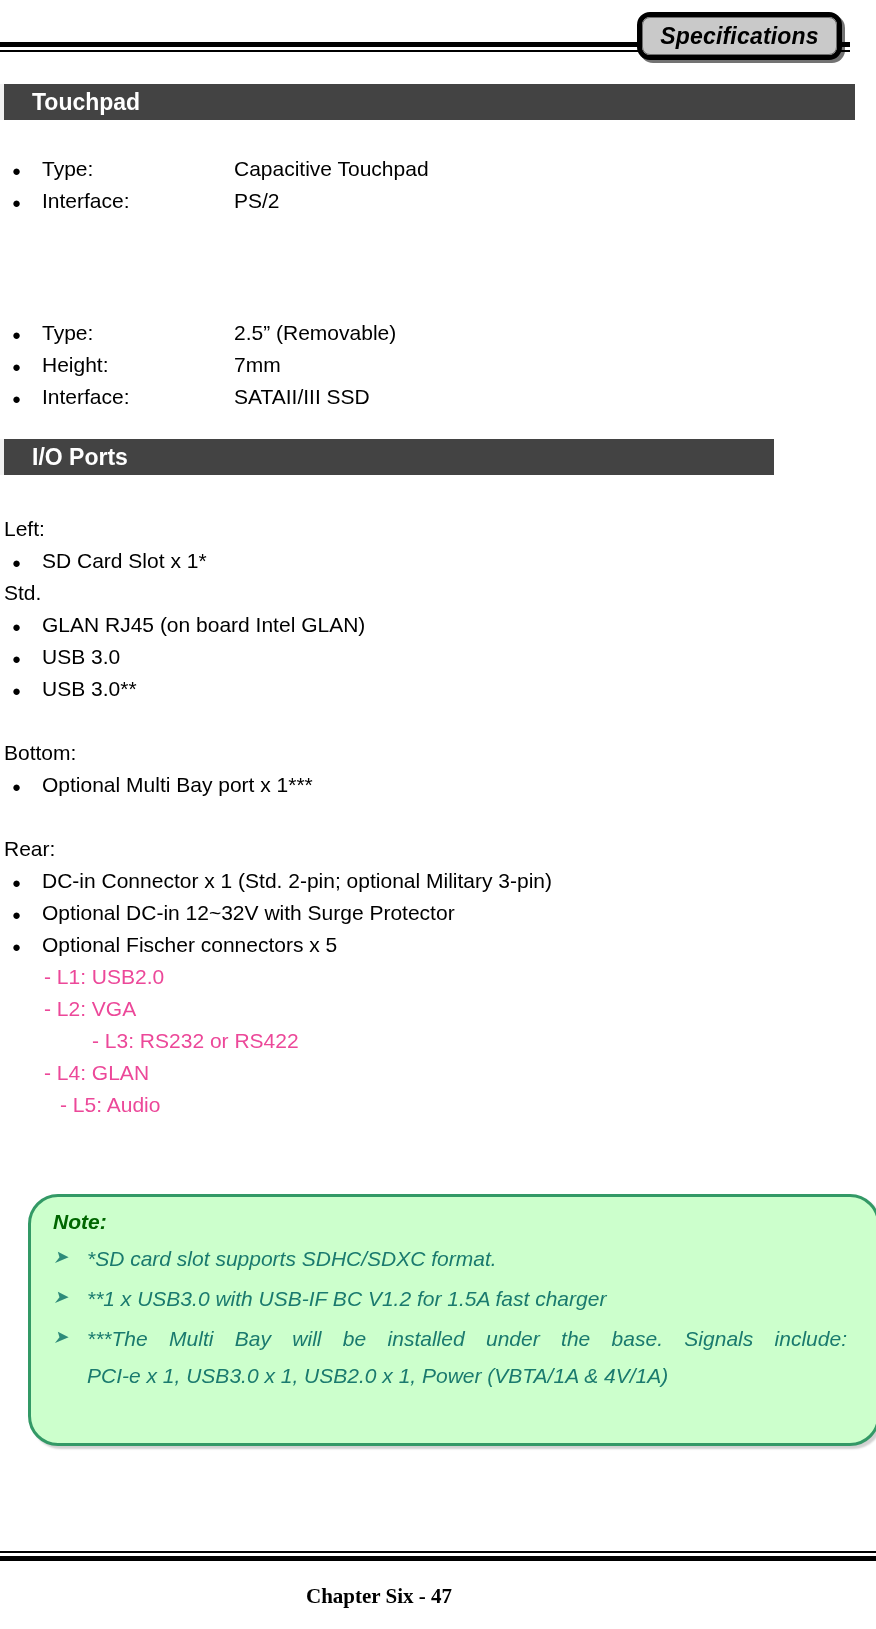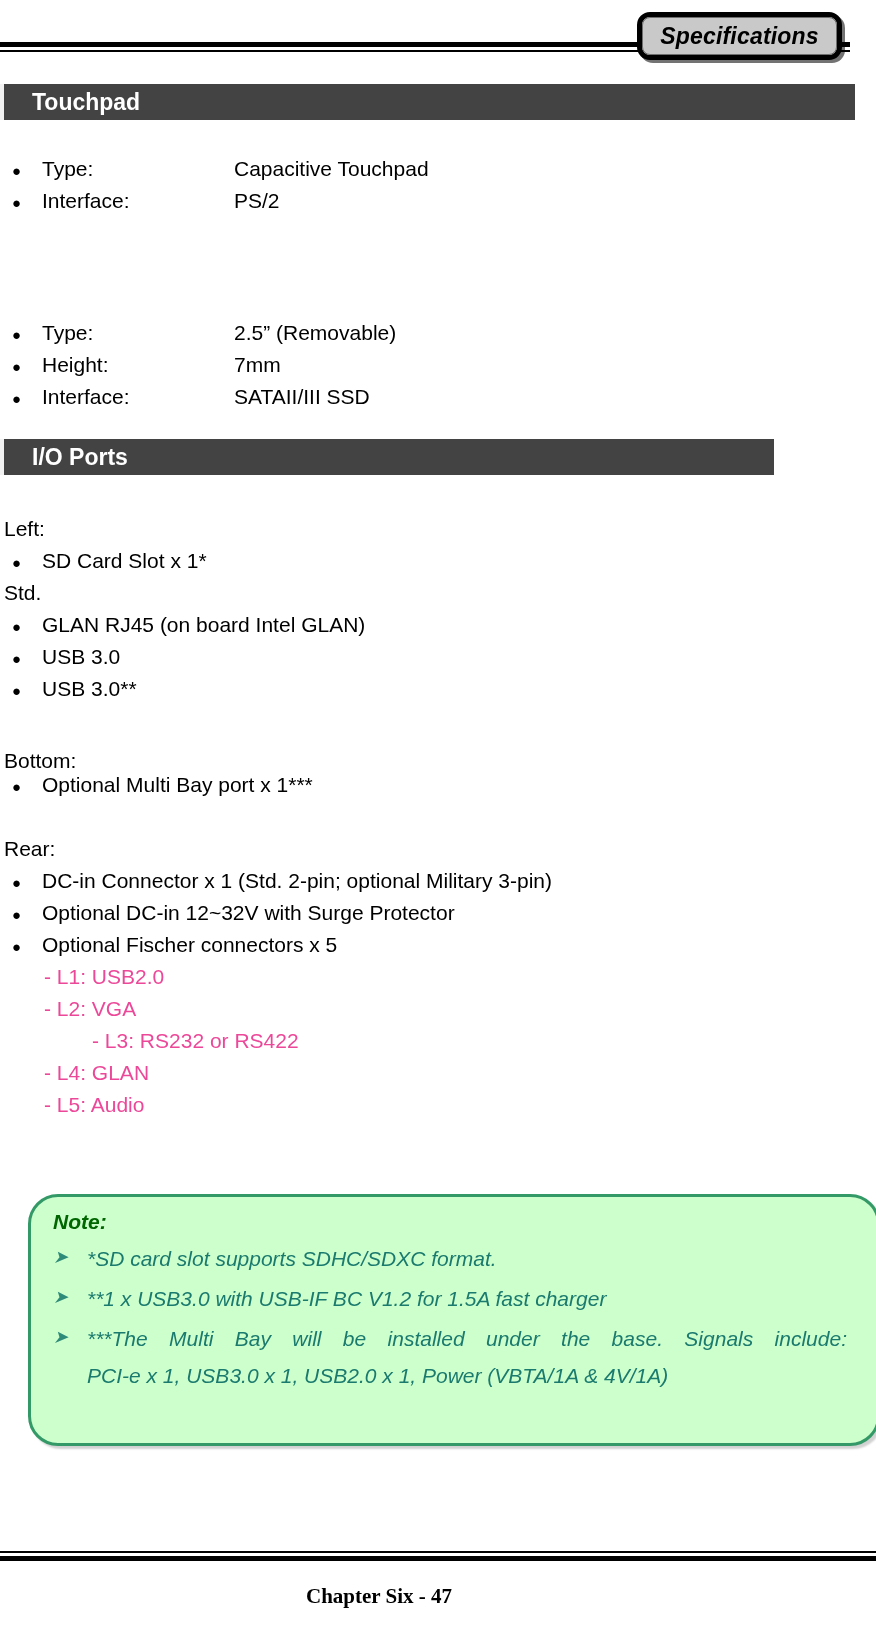--- a/index.html
+++ b/index.html
@@ -295,21 +295,21 @@
   </div>
   <div class="bullet-row" style="left:12px; top:646px;">
     <span class="bullet-glyph">●</span>
     <span class="bullet-label">USB 3.0</span>
   </div>
   <div class="bullet-row" style="left:12px; top:678px;">
     <span class="bullet-glyph">●</span>
     <span class="bullet-label">USB 3.0**</span>
   </div>
 
-  <div class="plain-line" style="left:4px; top:742px;margin-top:8px;">Bottom:</div>
+  <div class="plain-line" style="left:4px; top:742px;">Bottom:</div>
 
   <div class="bullet-row" style="left:12px; top:774px;">
     <span class="bullet-glyph">●</span>
     <span class="bullet-label">Optional Multi Bay port x 1***</span>
   </div>
 
   <div class="plain-line" style="left:4px; top:838px;">Rear:</div>
 
   <div class="bullet-row" style="left:12px; top:870px;">
     <span class="bullet-glyph">●</span>
@@ -321,21 +321,21 @@
   </div>
   <div class="bullet-row" style="left:12px; top:934px;">
     <span class="bullet-glyph">●</span>
     <span class="bullet-label">Optional Fischer connectors x 5</span>
   </div>
 
   <div class="sub-line" style="left:44px; top:966px;">- L1: USB2.0</div>
   <div class="sub-line" style="left:44px; top:998px;">- L2: VGA</div>
   <div class="sub-line" style="left:44px; top:1030px;margin-left:48px;">- L3: RS232 or RS422</div>
   <div class="sub-line" style="left:44px; top:1062px;">- L4: GLAN</div>
-  <div class="sub-line" style="left:44px; top:1094px;">- L5: Audio</div>
+  <div class="sub-line" style="left:60px; top:1094px;">- L5: Audio</div>
 
   <div class="note-box">
     <div class="note-title">Note:</div>
 
     <div class="note-item">
       <span class="arrow-glyph">➤</span>
       <span class="note-text">*SD card slot supports SDHC/SDXC format.</span>
     </div>
 
     <div class="note-item">

